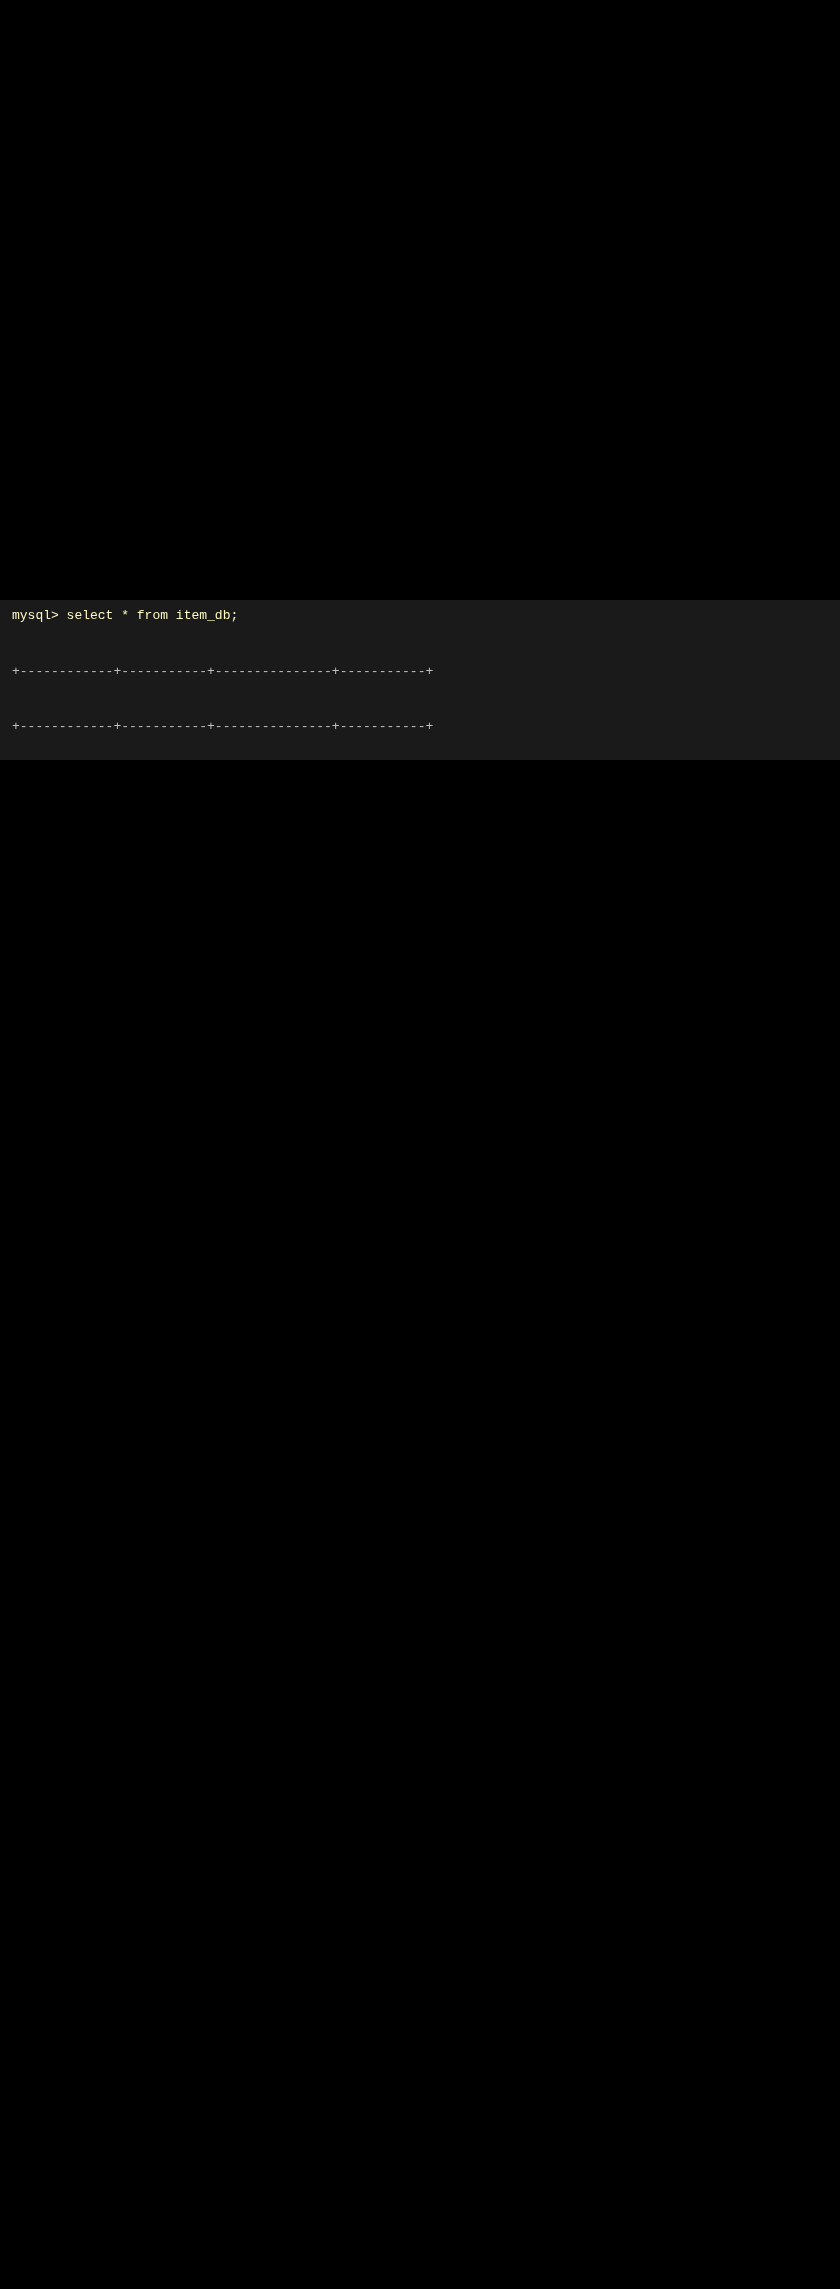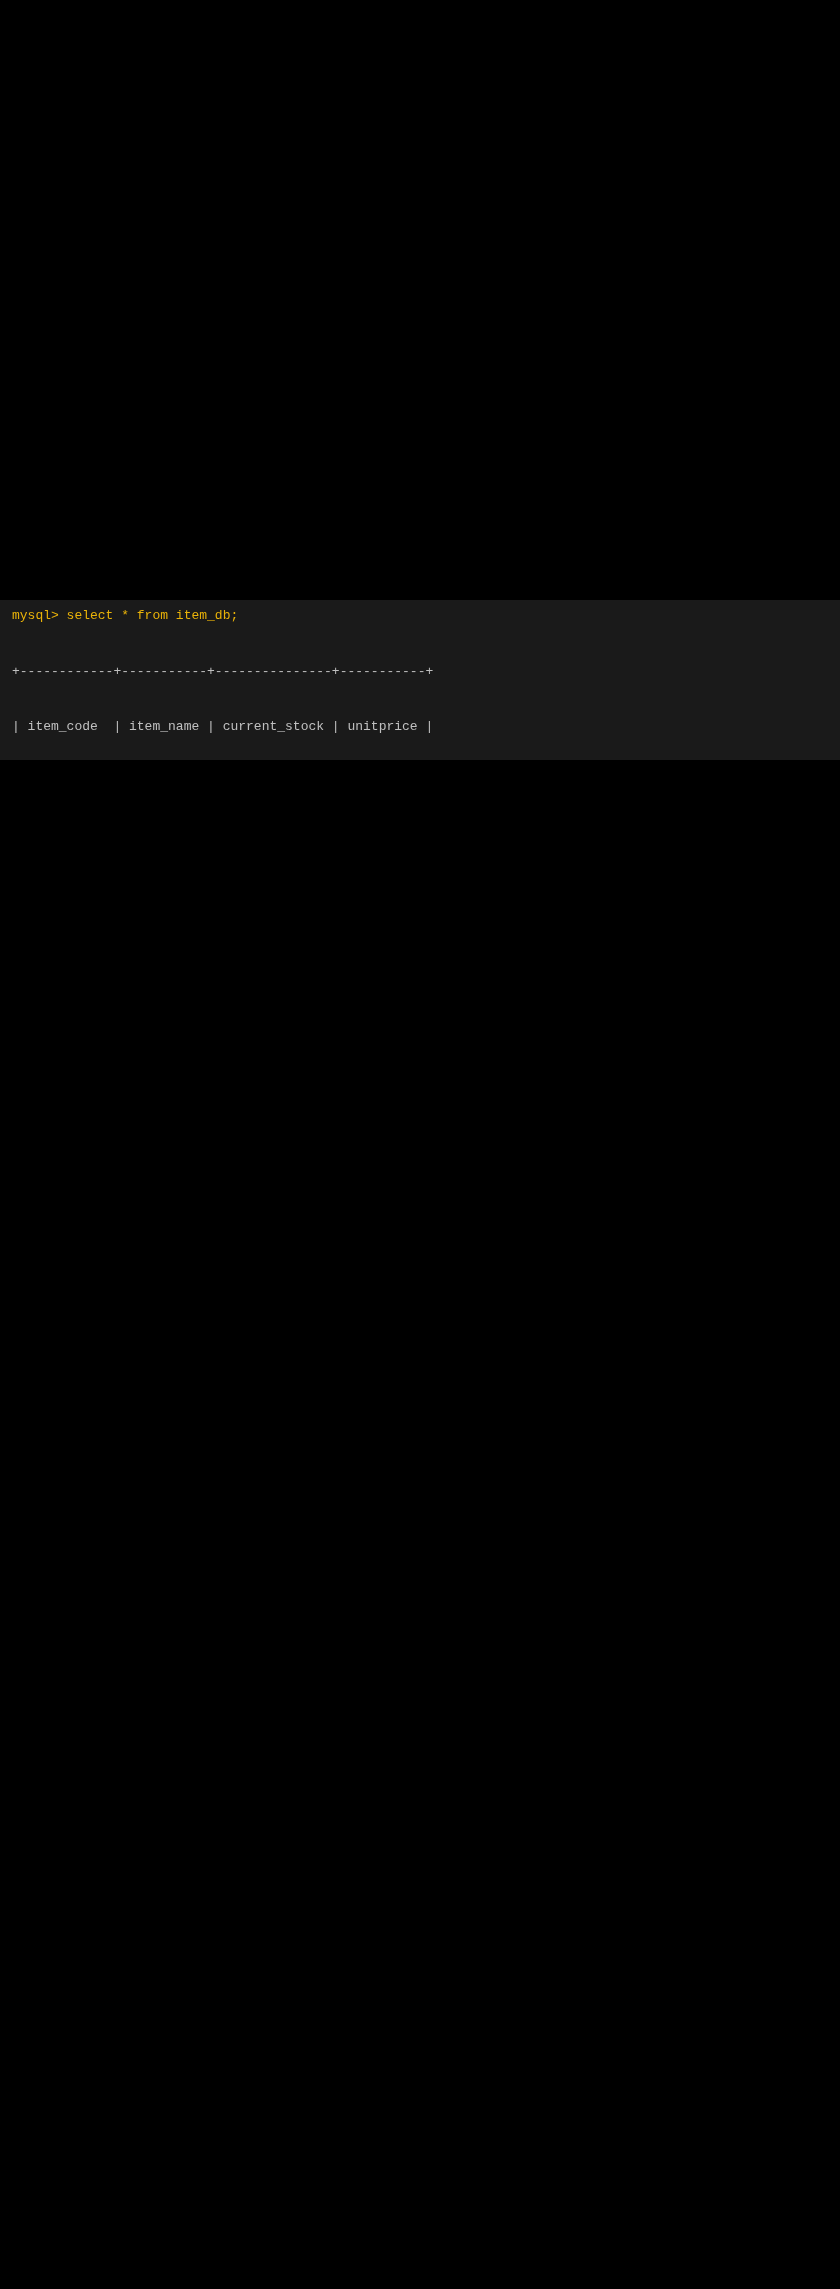--- a/index.html
+++ b/index.html
@@ -21,21 +21,21 @@
     .terminal-area {
       position: absolute;
       top: 600px;
       left: 0;
       right: 0;
       padding: 8px 12px;
       background-color: #1a1a1a;
     }
 
     .prompt-line {
-      color: #eab308;
+      color: #fef9c3;
       white-space: pre;
       margin-bottom: 4px;
     }
 
     .table-container {
       white-space: pre;
       color: #c0c0c0;
       line-height: 1.4;
     }
 
@@ -65,21 +65,20 @@
   </style>
 </head>
 <body>
 
 <div class="black-upper"></div>
 
 <div class="terminal-area">
   <div class="prompt-line">mysql&gt; select * from item_db;</div>
   <div class="table-container">
     <div>+------------+-----------+---------------+-----------+</div>
-    <div>| item_code  | item_name | current_stock | unitprice |</div>
     <div>+------------+-----------+---------------+-----------+</div>
     <div>|          2 | B         |           100 |        40 |</div>
     <div>|         10 | B         |           300 |         5 |</div>
     <div>|         33 | C         |           250 |       150 |</div>
     <div>|         85 | S         |           550 |       650 |</div>
     <div>|        200 | l         |           300 |        15 |</div>
     <div>|        500 | 9         |           300 |       100 |</div>
     <div>+------------+-----------+---------------+-----------+</div>
   </div>
   <div class="result-line">6 rows in set (0.00 sec)</div>

